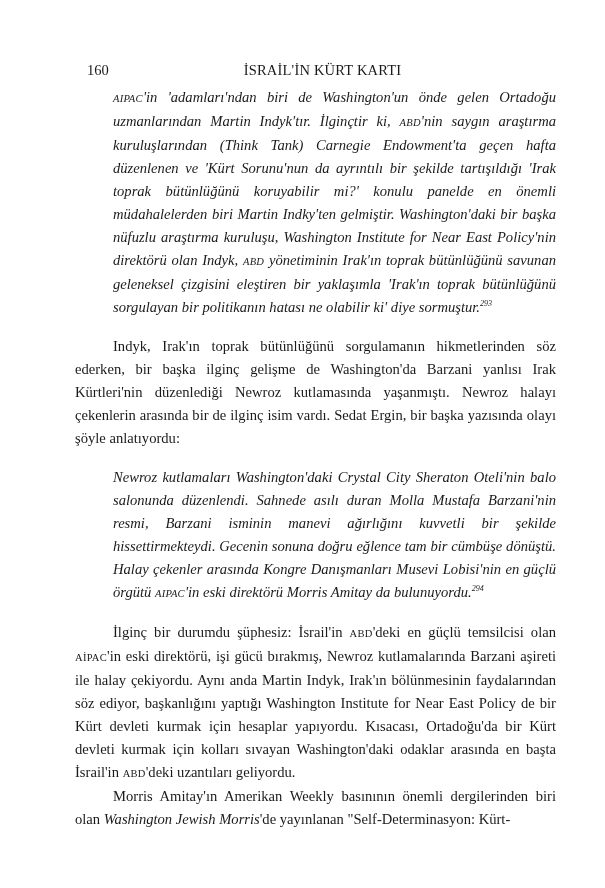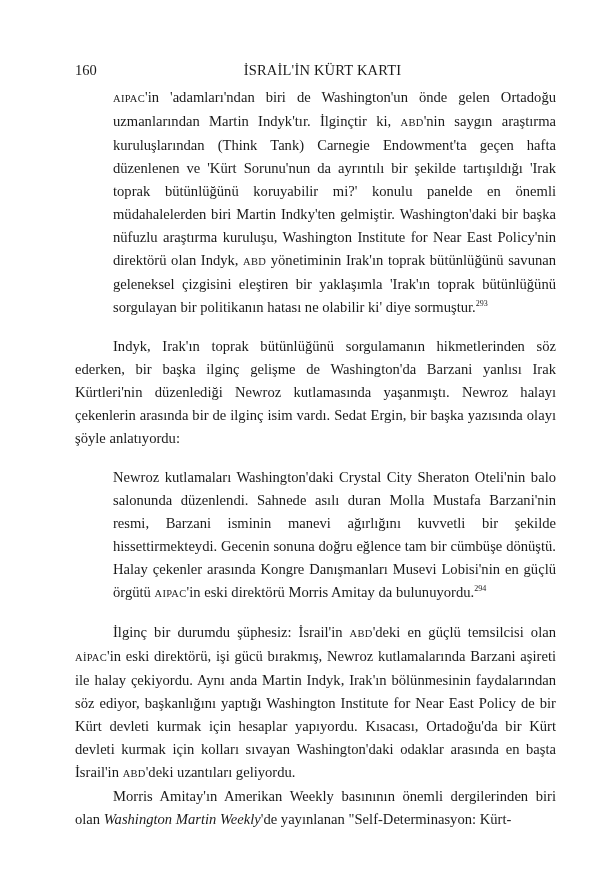--- a/index.html
+++ b/index.html
@@ -1,39 +1,39 @@
 <!DOCTYPE html>
 <html><head>
 <meta charset="utf-8">
 <style>
   html, body { margin: 0; padding: 0; background: #ffffff; }
   body { width: 605px; height: 888px; overflow: hidden; position: relative;
          font-family: "Liberation Serif", "DejaVu Serif", serif; color: #1a1a1a; }
   .page { position: absolute; left: 0; top: 0; width: 605px; height: 888px; background: #fff; }
   .header { position: absolute; top: 62px; left: 75px; width: 481px; height: 22px; font-size: 14.5px; }
-  .page-num { position: absolute; left: 0; top: 0; }
+  .page-num { position: absolute; left: 12px; top: 0; }
   .running-head { position: absolute; left: 7px; width: 100%; text-align: center; top: 0; letter-spacing: 0.2px; }
   .body { position: absolute; left: 75px; top: 86px; width: 481px; font-size: 14.6px; line-height: 23px; }
   p { margin: 0; text-align: justify; }
-  .quote { margin-left: 38px; }
+  .quote { margin-left: 38px; font-style: italic; }
   .indent { text-indent: 38px; }
   .gap { margin-top: 16px; }
   .sc { font-size: 10.5px; letter-spacing: 0.3px; }
   sup { font-size: 8px; line-height: 0; vertical-align: 6px; }
   em { font-style: italic; }
 </style>
 </head>
 <body>
 
 <div class="page">
   <div class="header">
     <span class="page-num">160</span>
     <span class="running-head">İSRAİL'İN KÜRT KARTI</span>
   </div>
 
   <div class="body">
     <p class="quote"><span class="sc">AIPAC</span><span>'in 'adamları'ndan biri de Washington'un önde gelen Ortadoğu uzmanlarından Martin Indyk'tır. İlginçtir ki, </span><span class="sc">ABD</span><span>'nin saygın araştırma kuruluşlarından (Think Tank) Carnegie Endowment'ta geçen hafta düzenlenen ve 'Kürt Sorunu'nun da ayrıntılı bir şekilde tartışıldığı 'Irak toprak bütünlüğünü koruyabilir mi?' konulu panelde en önemli müdahalelerden biri Martin Indky'ten gelmiştir. Washington'daki bir başka nüfuzlu araştırma kuruluşu, Washington Institute for Near East Policy'nin direktörü olan Indyk, </span><span class="sc">ABD</span><span> yönetiminin Irak'ın toprak bütünlüğünü savunan geleneksel çizgisini eleştiren bir yaklaşımla 'Irak'ın toprak bütünlüğünü sorgulayan bir politikanın hatası ne olabilir ki' diye sormuştur.</span><sup>293</sup></p>
     <p class="indent gap"><span>Indyk, Irak'ın toprak bütünlüğünü sorgulamanın hikmetlerinden söz ederken, bir başka ilginç gelişme de Washington'da Barzani yanlısı Irak Kürtleri'nin düzenlediği Newroz kutlamasında yaşanmıştı. Newroz halayı çekenlerin arasında bir de ilginç isim vardı. Sedat Ergin, bir başka yazısında olayı şöyle anlatıyordu:</span></p>
     <p class="quote gap"><span>Newroz kutlamaları Washington'daki Crystal City Sheraton Oteli'nin balo salonunda düzenlendi. Sahnede asılı duran Molla Mustafa Barzani'nin resmi, Barzani isminin manevi ağırlığını kuvvetli bir şekilde hissettirmekteydi. Gecenin sonuna doğru eğlence tam bir cümbüşe dönüştü. Halay çekenler arasında Kongre Danışmanları Musevi Lobisi'nin en güçlü örgütü </span><span class="sc">AIPAC</span><span>'in eski direktörü Morris Amitay da bulunuyordu.</span><sup>294</sup></p>
     <p class="indent gap"><span>İlginç bir durumdu şüphesiz: İsrail'in </span><span class="sc">ABD</span><span>'deki en güçlü temsilcisi olan </span><span class="sc">AİPAC</span><span>'in eski direktörü, işi gücü bırakmış, Newroz kutlamalarında Barzani aşireti ile halay çekiyordu. Aynı anda Martin Indyk, Irak'ın bölünmesinin faydalarından söz ediyor, başkanlığını yaptığı Washington Institute for Near East Policy de bir Kürt devleti kurmak için hesaplar yapıyordu. Kısacası, Ortadoğu'da bir Kürt devleti kurmak için kolları sıvayan Washington'daki odaklar arasında en başta İsrail'in </span><span class="sc">ABD</span><span>'deki uzantıları geliyordu.</span></p>
-    <p class="indent"><span>Morris Amitay'ın Amerikan Weekly basınının önemli dergilerinden biri olan </span><em>Washington Martin Weekly</em><span>'de yayınlanan "Self-Determinasyon: Kürt-</span></p>
+    <p class="indent"><span>Morris Amitay'ın Amerikan Weekly basınının önemli dergilerinden biri olan </span><em>Washington Jewish Morris</em><span>'de yayınlanan "Self-Determinasyon: Kürt-</span></p>
   </div>
 </div>
 
 </body></html>

